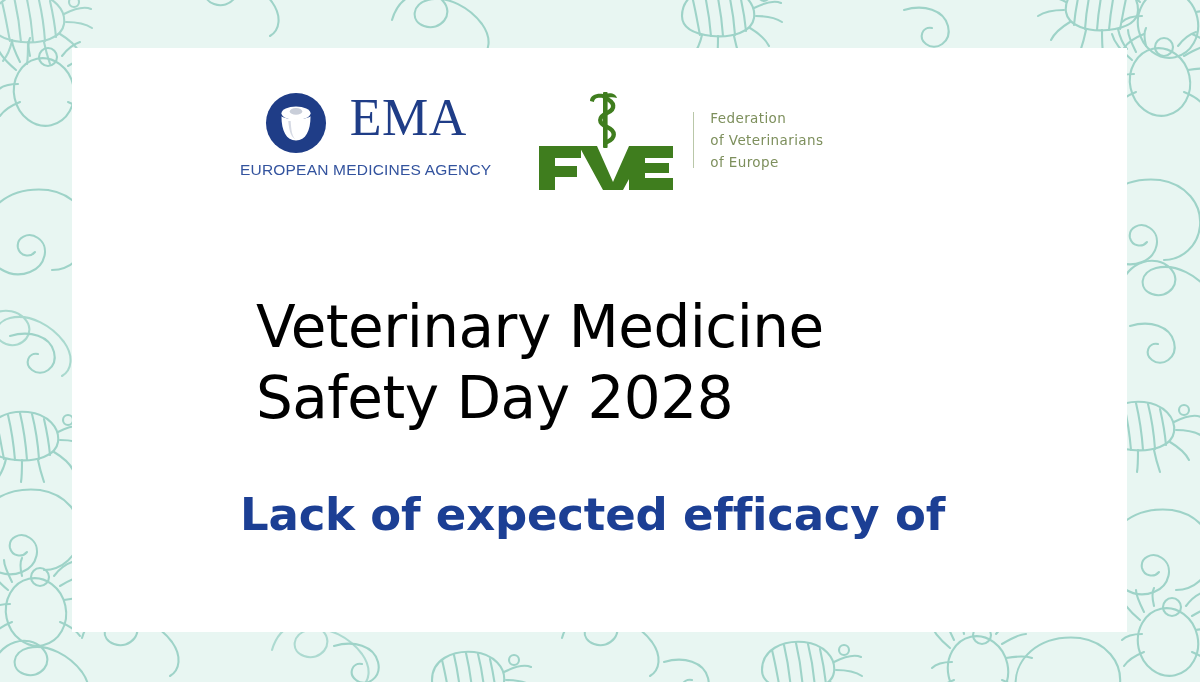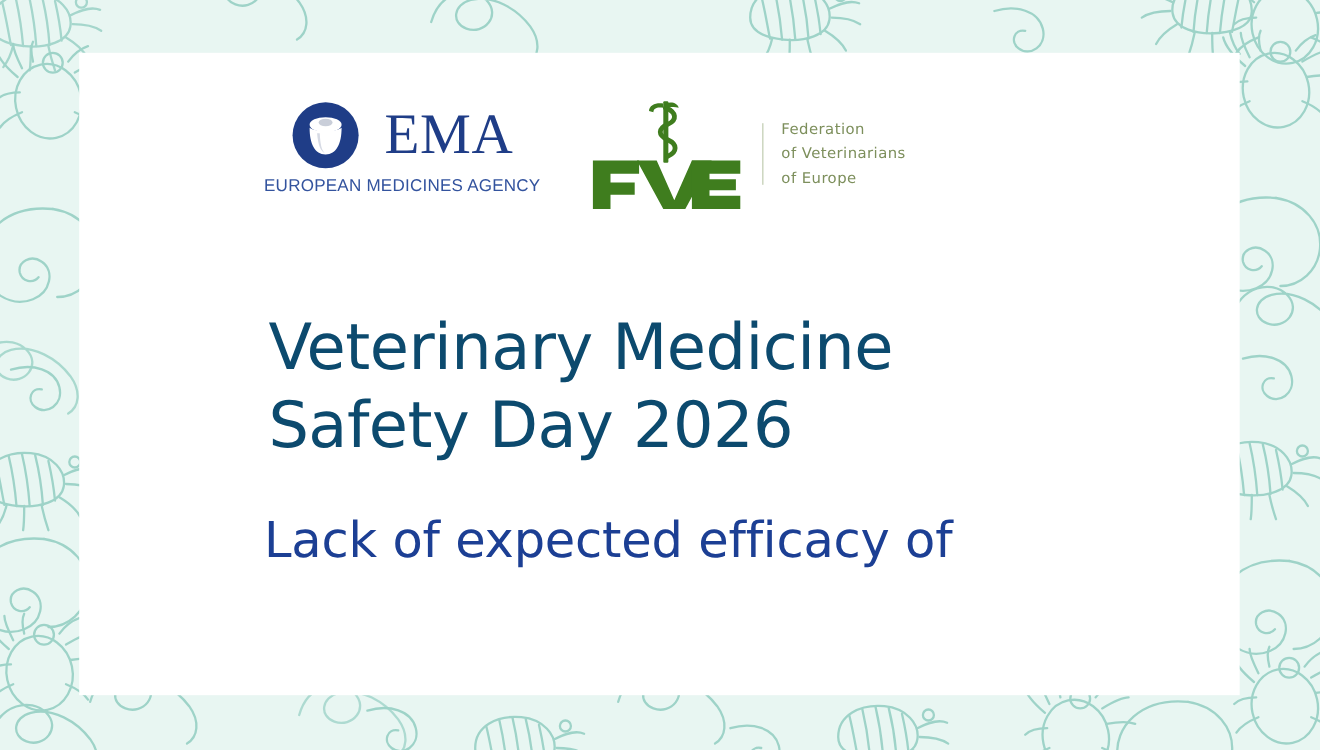--- a/index.html
+++ b/index.html
@@ -51,21 +51,21 @@
 
   
   .ema-logo {
     display: flex;
     flex-direction: column;
     align-items: center;
     padding-top: 6px;
   }
   .ema-top {
     display: flex;
-    align-items: center;
+    align-items: flex-start;
     gap: 23px;
   }
   .ema-mark {
     width: 62px;
     height: 62px;
     flex: none;
   }
   .ema-word {
     font-family: "Liberation Serif", serif;
     font-size: 52px;
@@ -115,28 +115,28 @@
     position: absolute;
     left: 240px;
     top: 276px;
     z-index: 3;
   }
   .title {
     font-family: "DejaVu Sans", sans-serif;
     font-weight: 400;
     font-size: 58px;
     line-height: 1.23;
-    color: #0c4a6e;
+    color: #000000;
     letter-spacing: -0.5px;
-    margin: 4px;
+    margin: 16px;
     white-space: nowrap;
   }
   .subtitle {
     font-family: "DejaVu Sans", sans-serif;
-    font-weight: 400;
+    font-weight: 700;
     font-size: 45px;
     line-height: 1.35;
     color: #1c3f94;
     letter-spacing: -0.2px;
     margin: 0;
     padding-top: 34px;
     white-space: nowrap;
   }
 </style>
 </head>
@@ -278,20 +278,20 @@
           <div>of Europe</div>
         </div>
       </div>
 
     </div>
   </div>
 
   <div class="text-block">
     <h1 class="title">
       <span>Veterinary Medicine</span><br>
-      <span>Safety Day 2026</span>
+      <span>Safety Day 2028</span>
     </h1>
     <p class="subtitle">
       <span>Lack of expected efficacy of</span><br>
     </p>
   </div>
 
 </div>
 
 </body></html>

